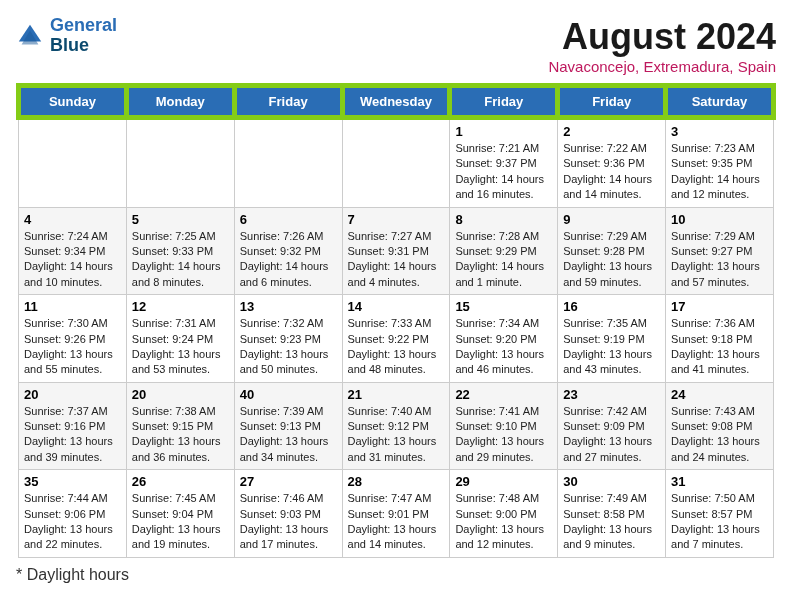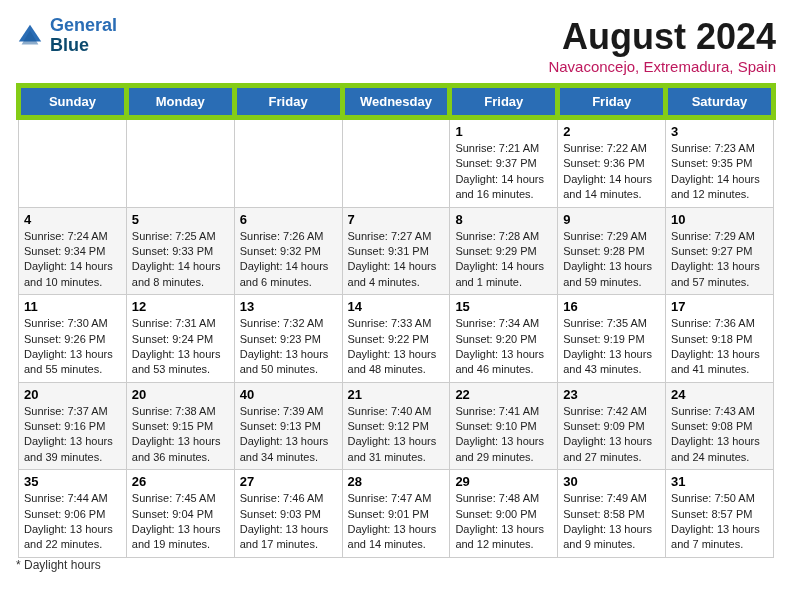--- a/index.html
+++ b/index.html
@@ -80,21 +80,22 @@
     }
     .day-info {
       font-size: 11px;
       color: #222;
       line-height: 1.4;
     }
     .empty-cell {
       background: #fff !important;
     }
     .footer {
-      font-size: 12px;
+      margin-top: 8px;
+      font-size: 16px;
       color: #333;
     }
   </style>
 </head>
 <body>
 
 <div class="header-row">
   <div class="logo">
     <svg class="logo-icon" viewBox="0 0 40 40" xmlns="http://www.w3.org/2000/svg">
       <polygon points="20,4 36,28 4,28" fill="#2a6db5"></polygon>

